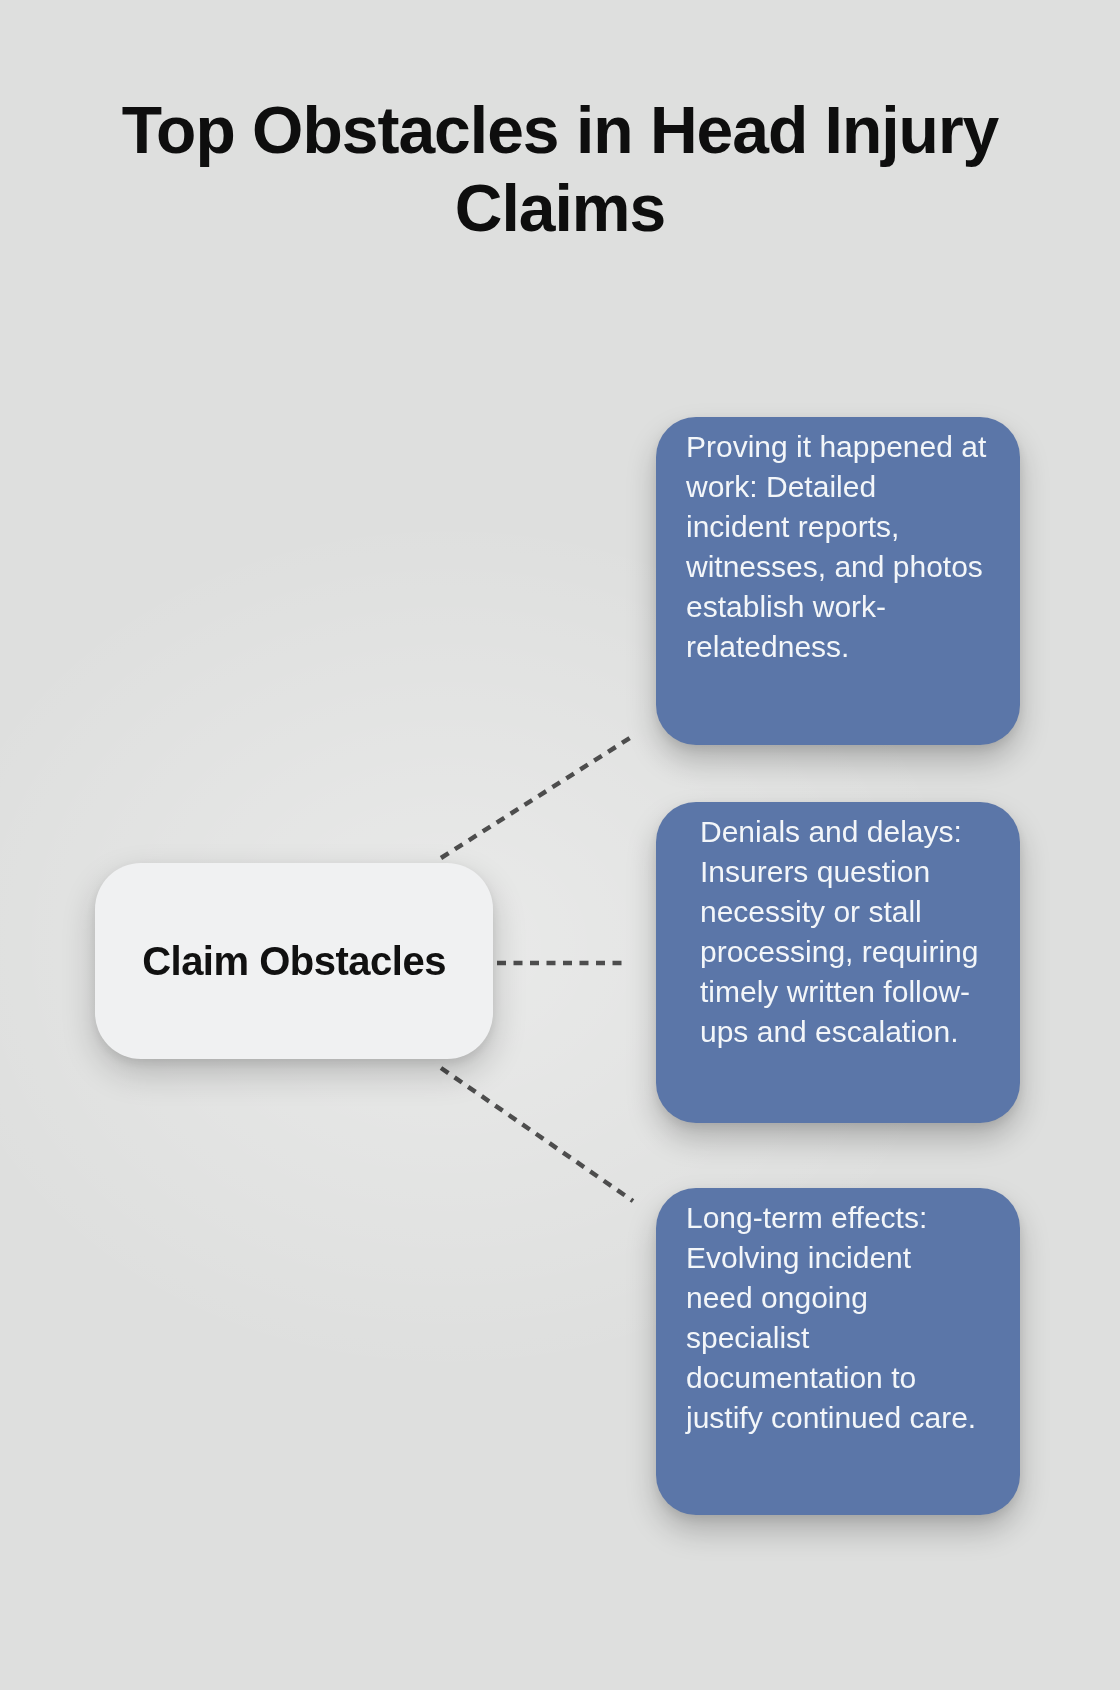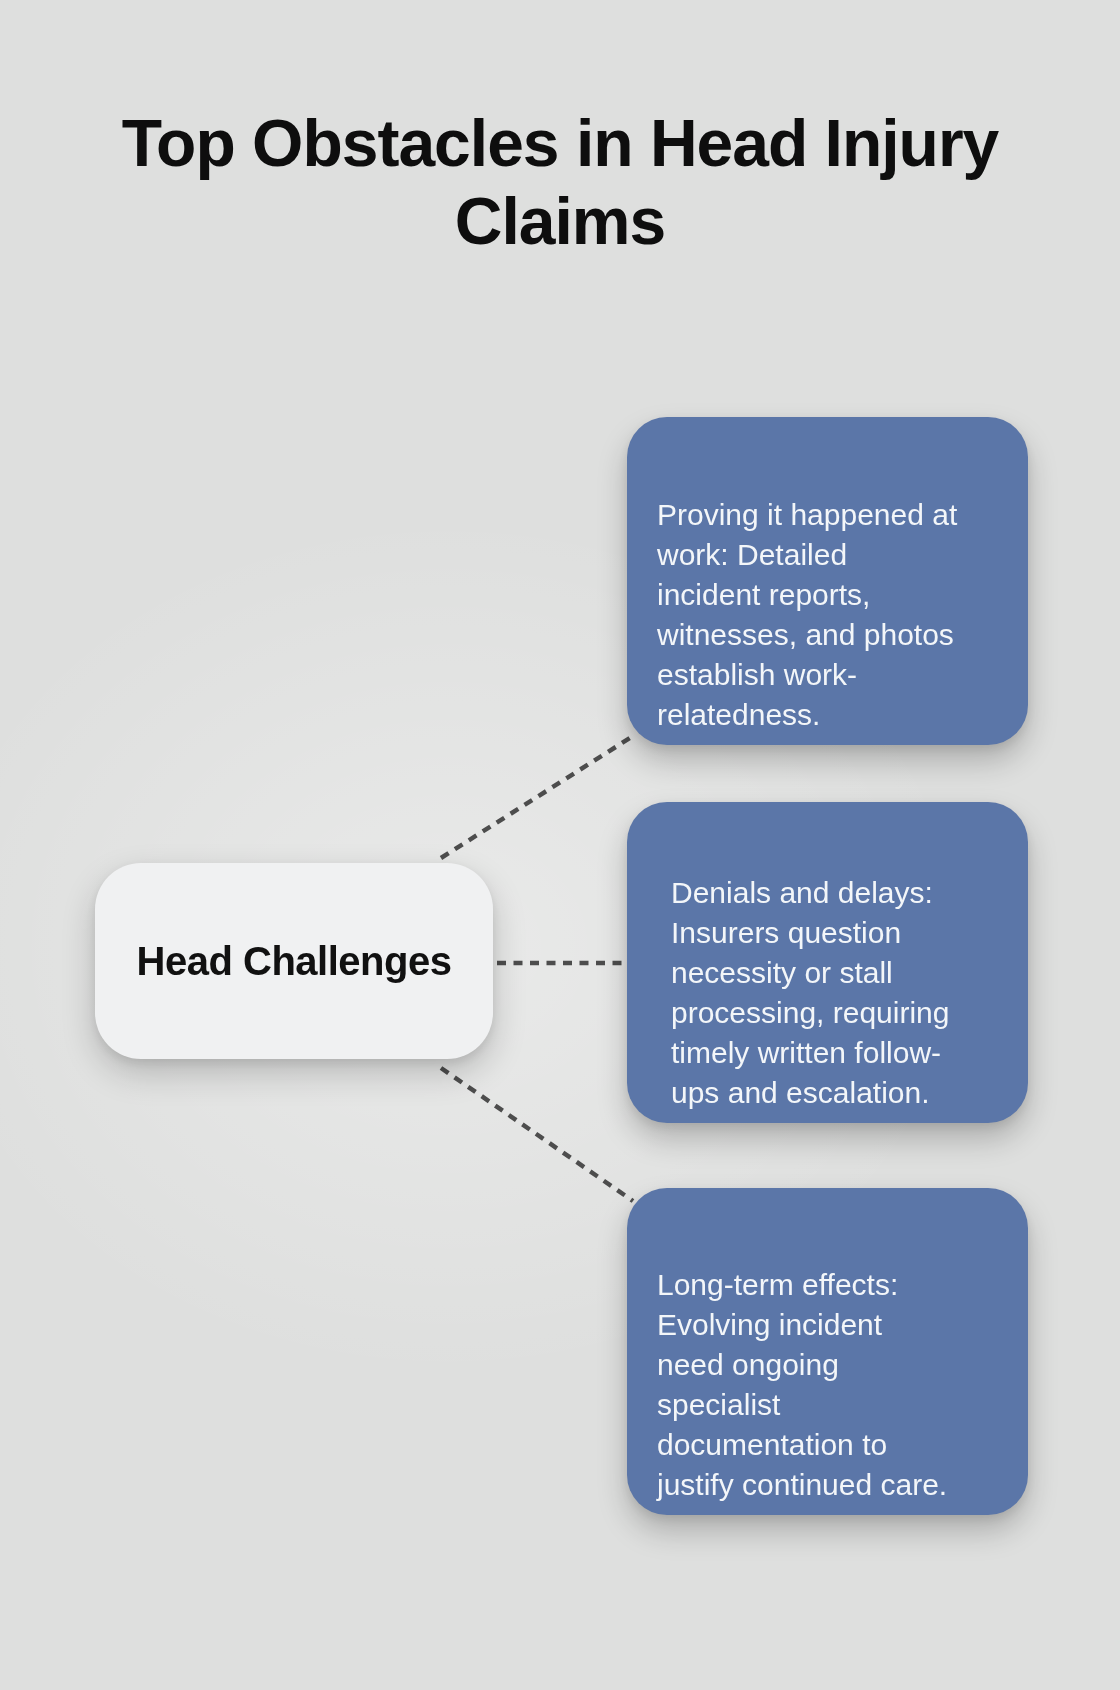--- a/index.html
+++ b/index.html
@@ -16,21 +16,21 @@
     overflow: hidden;
     background:
       radial-gradient(ellipse 760px 620px at 40% 56%, rgba(255,255,255,0.35) 0%, rgba(255,255,255,0.0) 70%),
       var(--background, #dedfde);
   }
   .title {
     position: absolute;
     top: 88px;
     left: 0;
     right: 0;
-    margin: 17px;
+    margin: 4px;
     text-align: center;
     font-size: 66px;
     line-height: 1.18;
     font-weight: 700;
     letter-spacing: -1px;
     color: var(--title_text, #0e0e0e);
     white-space: pre-line;
   }
   .connectors {
     position: absolute;
@@ -57,27 +57,27 @@
     justify-content: center;
   }
   .node-label {
     font-size: 40px;
     font-weight: 700;
     letter-spacing: -0.5px;
     color: var(--node_text, #111111);
   }
   .card {
     position: absolute;
-    left: 627px;
-    width: 401px;
+    left: 656px;
+    width: 364px;
     border-radius: 40px;
     background: var(--card_fill, #5b76a8);
     box-shadow: 0 16px 30px rgba(0,0,0,0.22), 0 4px 10px rgba(0,0,0,0.08);
     display: flex;
-    align-items: flex-end;
+    align-items: flex-start;
     box-sizing: border-box;
     padding: 10px 24px 10px 30px;
   }
   .card-1 { top: 417px; height: 328px; }
   .card-2 { top: 802px; height: 321px; padding-left: 44px; }
   .card-3 { top: 1188px; height: 327px; }
   .card-text {
     margin: 0;
     font-size: 30px;
     line-height: 40px;
@@ -93,21 +93,21 @@
   <h1 class="title">Top Obstacles in Head Injury
 Claims</h1>
 
   <svg class="connectors" width="1120" height="1690" viewBox="0 0 1120 1690">
     <line class="conn" x1="441" y1="858" x2="633" y2="736"></line>
     <line class="conn" x1="497" y1="963" x2="625" y2="963"></line>
     <line class="conn" x1="441" y1="1068" x2="633" y2="1201"></line>
   </svg>
 
   <div class="node">
-    <span class="node-label">Head Challenges</span>
+    <span class="node-label">Claim Obstacles</span>
   </div>
 
   <div class="card card-1">
     <p class="card-text">Proving it happened at
 work: Detailed
 incident reports,
 witnesses, and photos
 establish work-
 relatedness.</p>
   </div>

